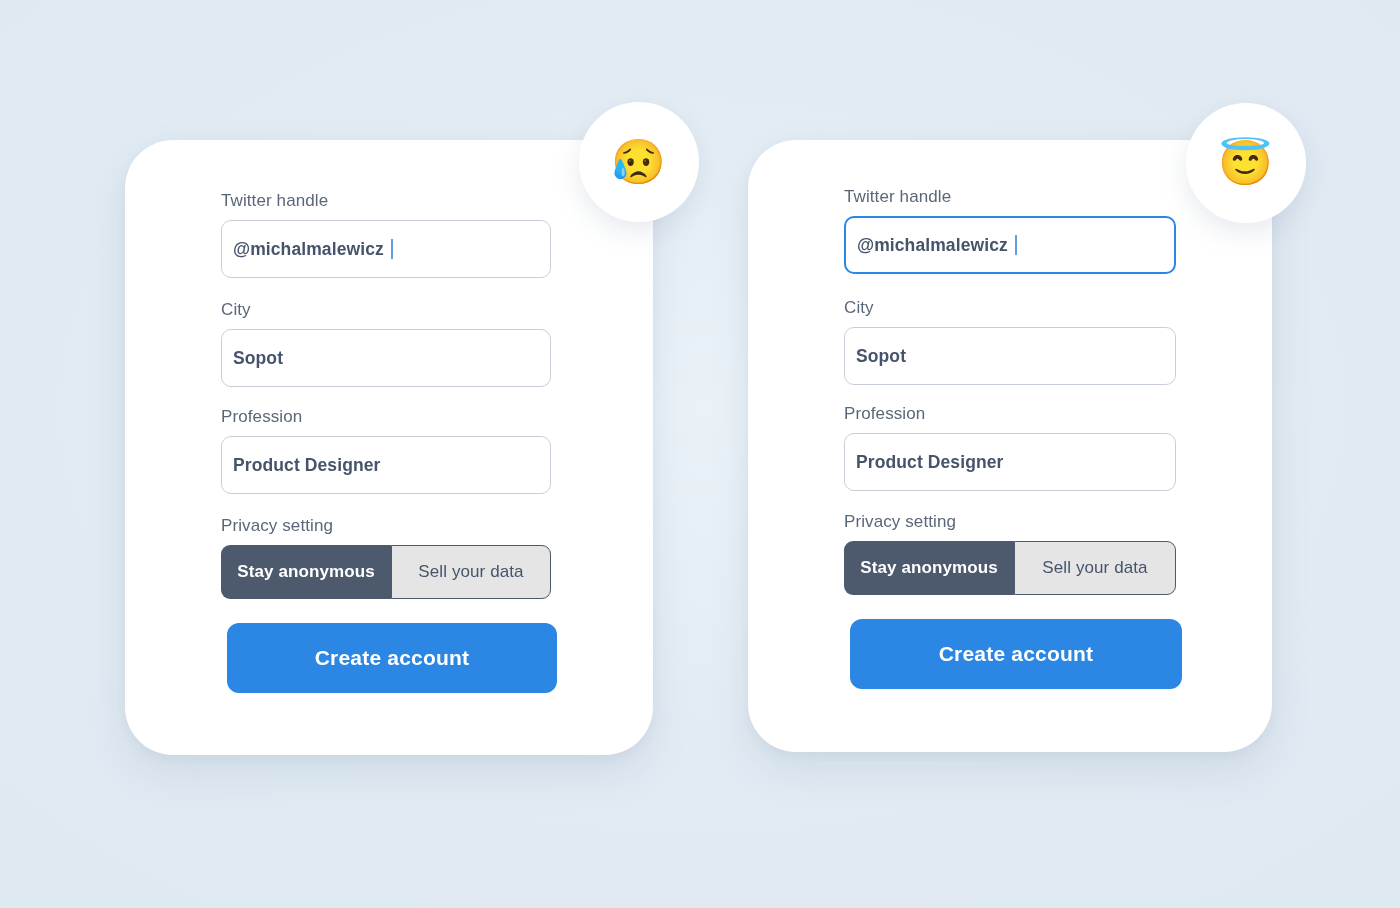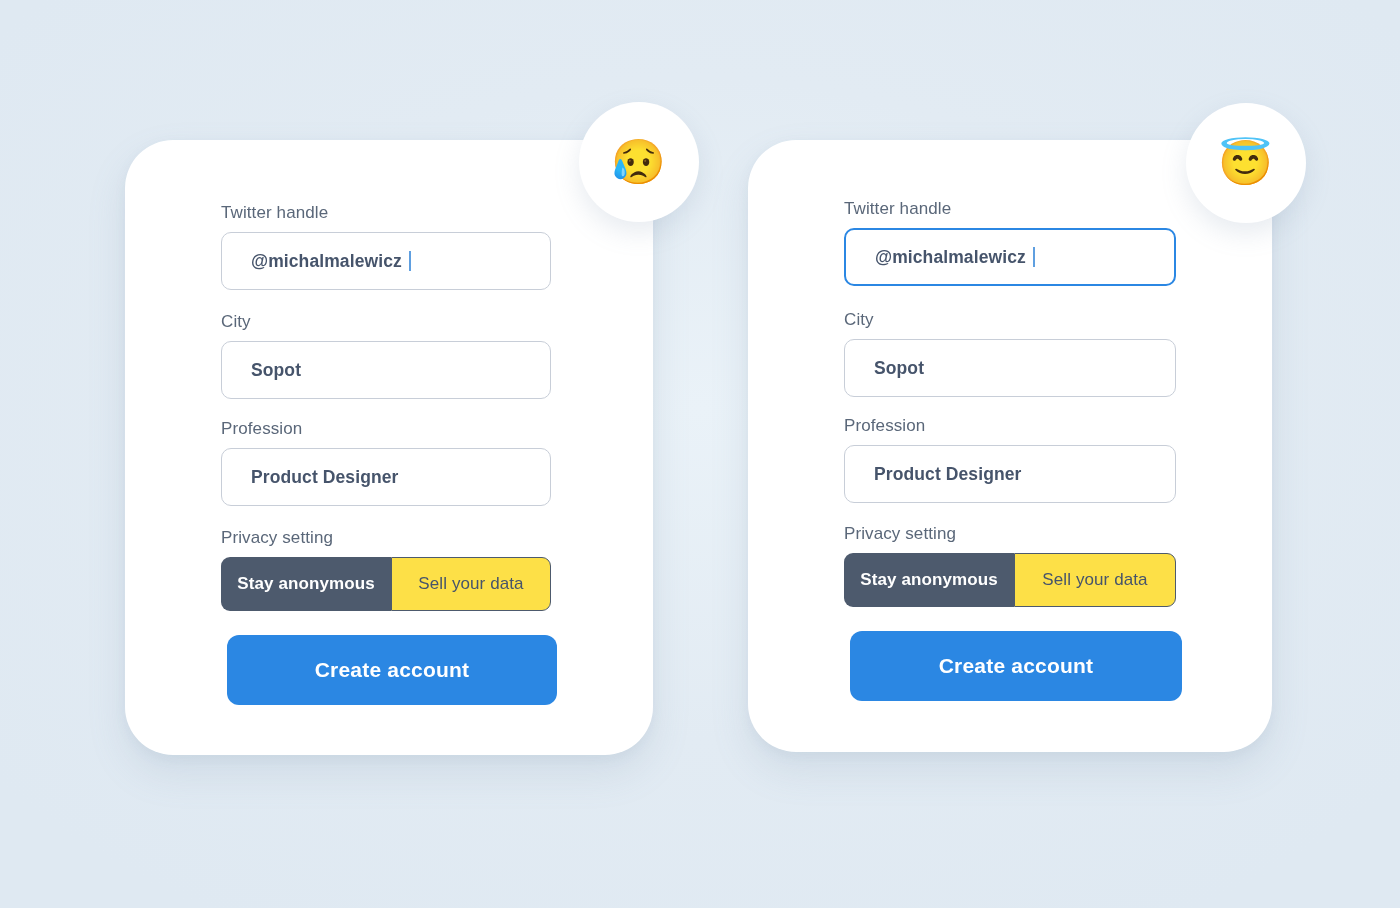--- a/index.html
+++ b/index.html
@@ -43,21 +43,21 @@
   .card-right {
     left: 748px;
     top: 140px;
     width: 524px;
     height: 612px;
   }
 
   .card-inner {
     position: absolute;
     left: 0;
-    top: 12px;
+    top: 0;
     width: 100%;
     height: 100%;
   }
 
   
   .badge {
     position: absolute;
     width: 120px;
     height: 120px;
     border-radius: 50%;
@@ -89,21 +89,21 @@
     white-space: nowrap;
   }
 
   .input {
     margin-top: 8px;
     background: #ffffff;
     border: 1px solid #c8ced8;
     border-radius: 10px;
     display: flex;
     align-items: center;
-    padding: 0 29px;
+    padding: 0 11px;
     color: #46546b;
     font-size: 17.5px;
     font-weight: bold;
     letter-spacing: 0.1px;
     white-space: nowrap;
   }
 
   .input.focused {
     border: 2px solid #2b87e3;
   }
@@ -135,21 +135,21 @@
   }
 
   .seg-active {
     background: #4d5a6d;
     color: #ffffff;
     font-weight: bold;
     border-radius: 9px 0 0 9px;
   }
 
   .seg-inactive {
-    background: #fde047;
+    background: #e5e5e5;
     color: #46546b;
     border: 1.5px solid #4d5a6d;
     border-radius: 0 9px 9px 0;
   }
 
   
   .btn-primary {
     background: #2b87e3;
     color: #ffffff;
     border: none;

